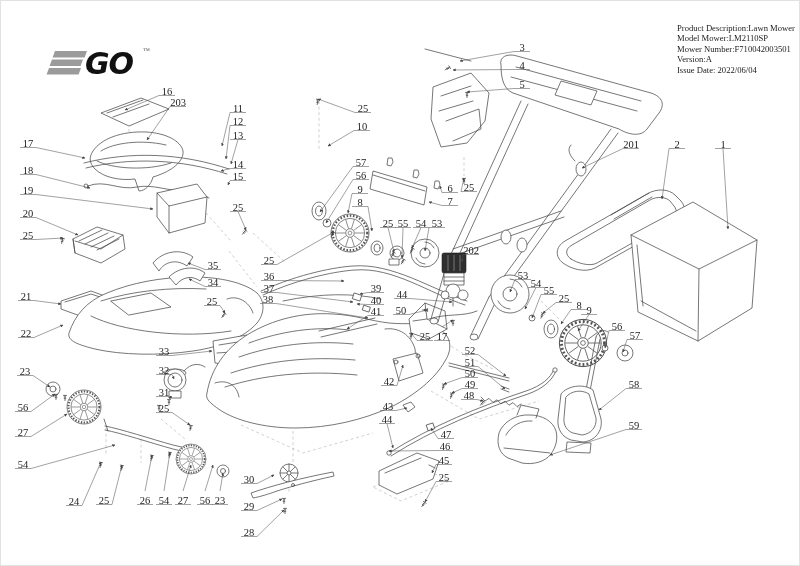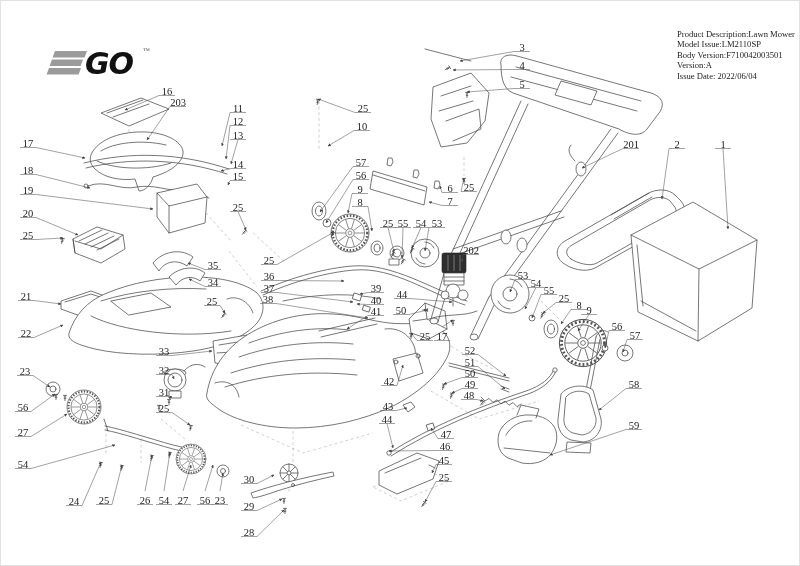--- a/index.html
+++ b/index.html
@@ -1,20 +1,20 @@
 <!DOCTYPE html>
 <html><head>
 <meta charset="utf-8">
 <style>
   html,body{margin:0;padding:0;background:#9a9a9a;}
   .page{position:relative;width:800px;height:566px;margin:0 auto;background:#ffffff;
         border:1px solid #e2e2e2;box-sizing:border-box;overflow:hidden;
         font-family:"Liberation Serif",serif;}
   .logo{position:absolute;left:40px;top:42px;width:115px;height:42px;}
-  .product-info{position:absolute;left:676px;top:28px;width:120px;
+  .product-info{position:absolute;left:676px;top:22px;width:120px;
         font-family:"Liberation Serif",serif;font-size:8.6px;line-height:10.4px;color:#1b1b1b;}
   .product-info div{white-space:nowrap;}
   svg.diagram{position:absolute;left:0;top:0;width:800px;height:566px;}
   .art{fill:none;stroke:#4a4a4a;stroke-width:.75;stroke-linecap:round;stroke-linejoin:round;}
   .artw{fill:#ffffff;stroke:#4a4a4a;stroke-width:.75;stroke-linejoin:round;}
   .dash{fill:none;stroke:#b2b2b2;stroke-width:.6;stroke-dasharray:3 2.6;}
   .leader{stroke:#555;stroke-width:.55;fill:none;}
   .callout-num{font-family:"Liberation Serif",serif;font-size:10.5px;fill:#1c1c1c;text-anchor:middle;}
 </style>
 </head>
@@ -27,22 +27,22 @@
       <path d="M14,8 L46,8 L43.6,14.5 L11.6,14.5 Z" fill="#9b9b9b"></path>
       <path d="M11,16.5 L42,16.5 L39.6,23 L8.6,23 Z" fill="#9b9b9b"></path>
       <path d="M8,25 L40,25 L37.6,31.5 L5.6,31.5 Z" fill="#9b9b9b"></path>
     </g>
     <text x="44" y="31" font-family="DejaVu Sans, sans-serif" font-weight="bold" font-style="italic" font-size="30" letter-spacing="-1" fill="#111111">GO</text>
     <text x="102" y="10" font-size="7" fill="#555">™</text>
   </svg>
 
   <div class="product-info">
     <div>Product Description:Lawn Mower</div>
-    <div>Model Issue:LM2110SP</div>
-    <div>Body Version:F710042003501</div>
+    <div>Model Mower:LM2110SP</div>
+    <div>Mower Number:F710042003501</div>
     <div>Version:A</div>
     <div>Issue Date: 2022/06/04</div>
   </div>
 
   <svg class="diagram" viewBox="0 0 800 566">
     <defs>
       <marker id="arrow" viewBox="0 0 8 8" refX="7.2" refY="4" markerWidth="5.5" markerHeight="5.5" orient="auto-start-reverse">
         <path d="M0,0 L8,4 L0,8 Z" fill="#444"></path>
       </marker>
       <g id="screw" stroke="#444" stroke-width="0.7" fill="none">

